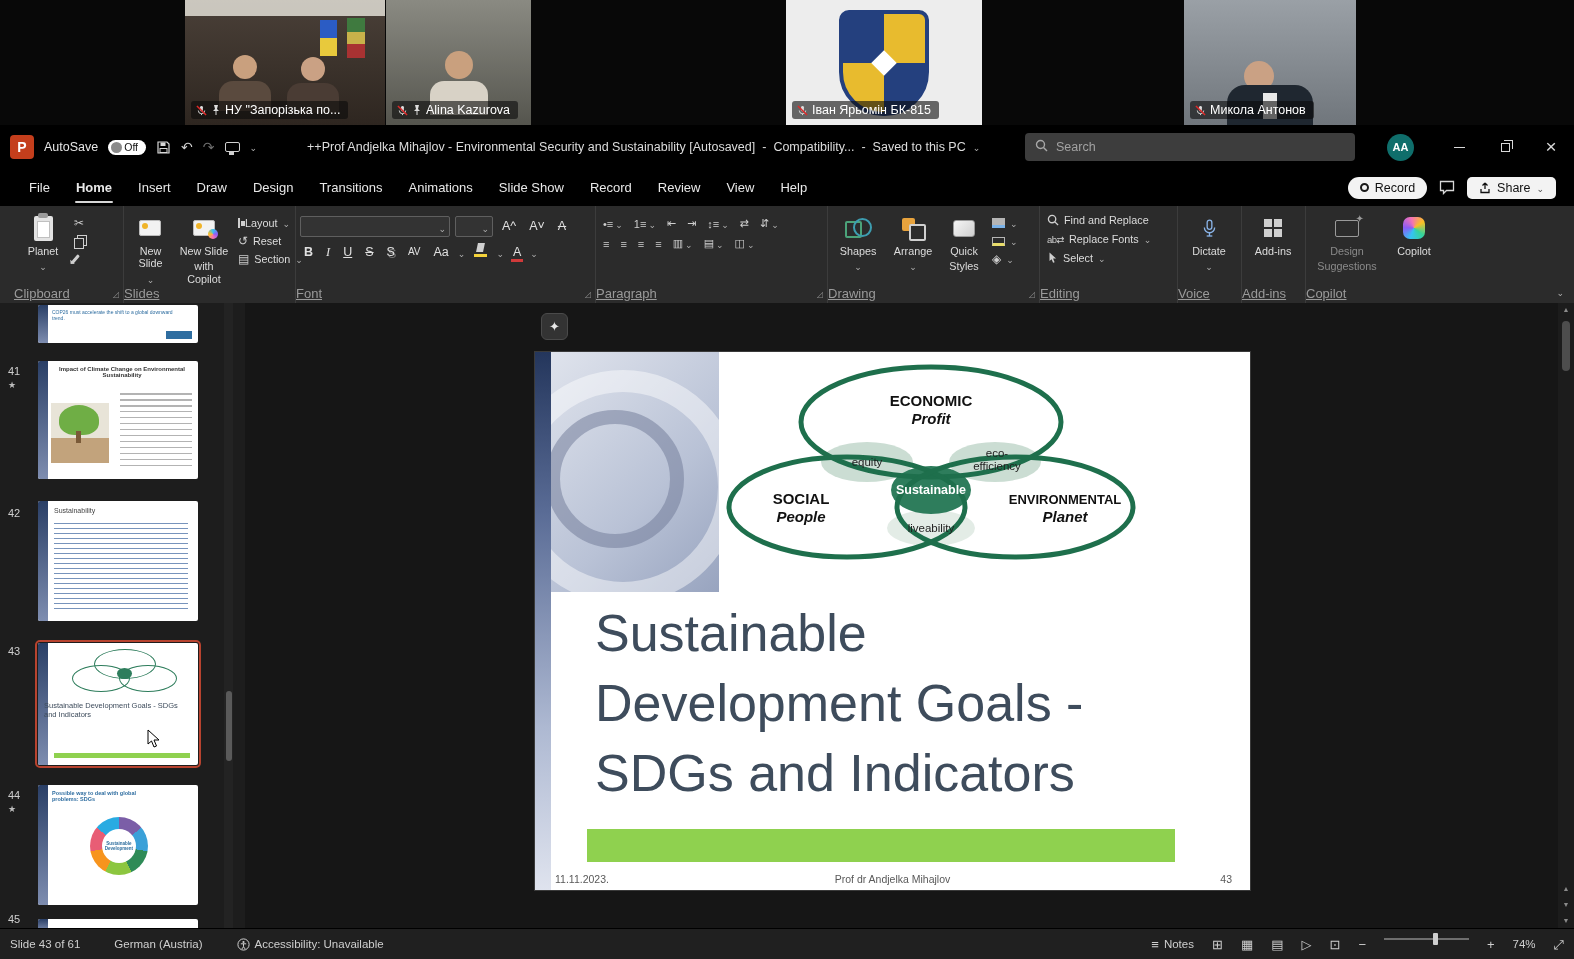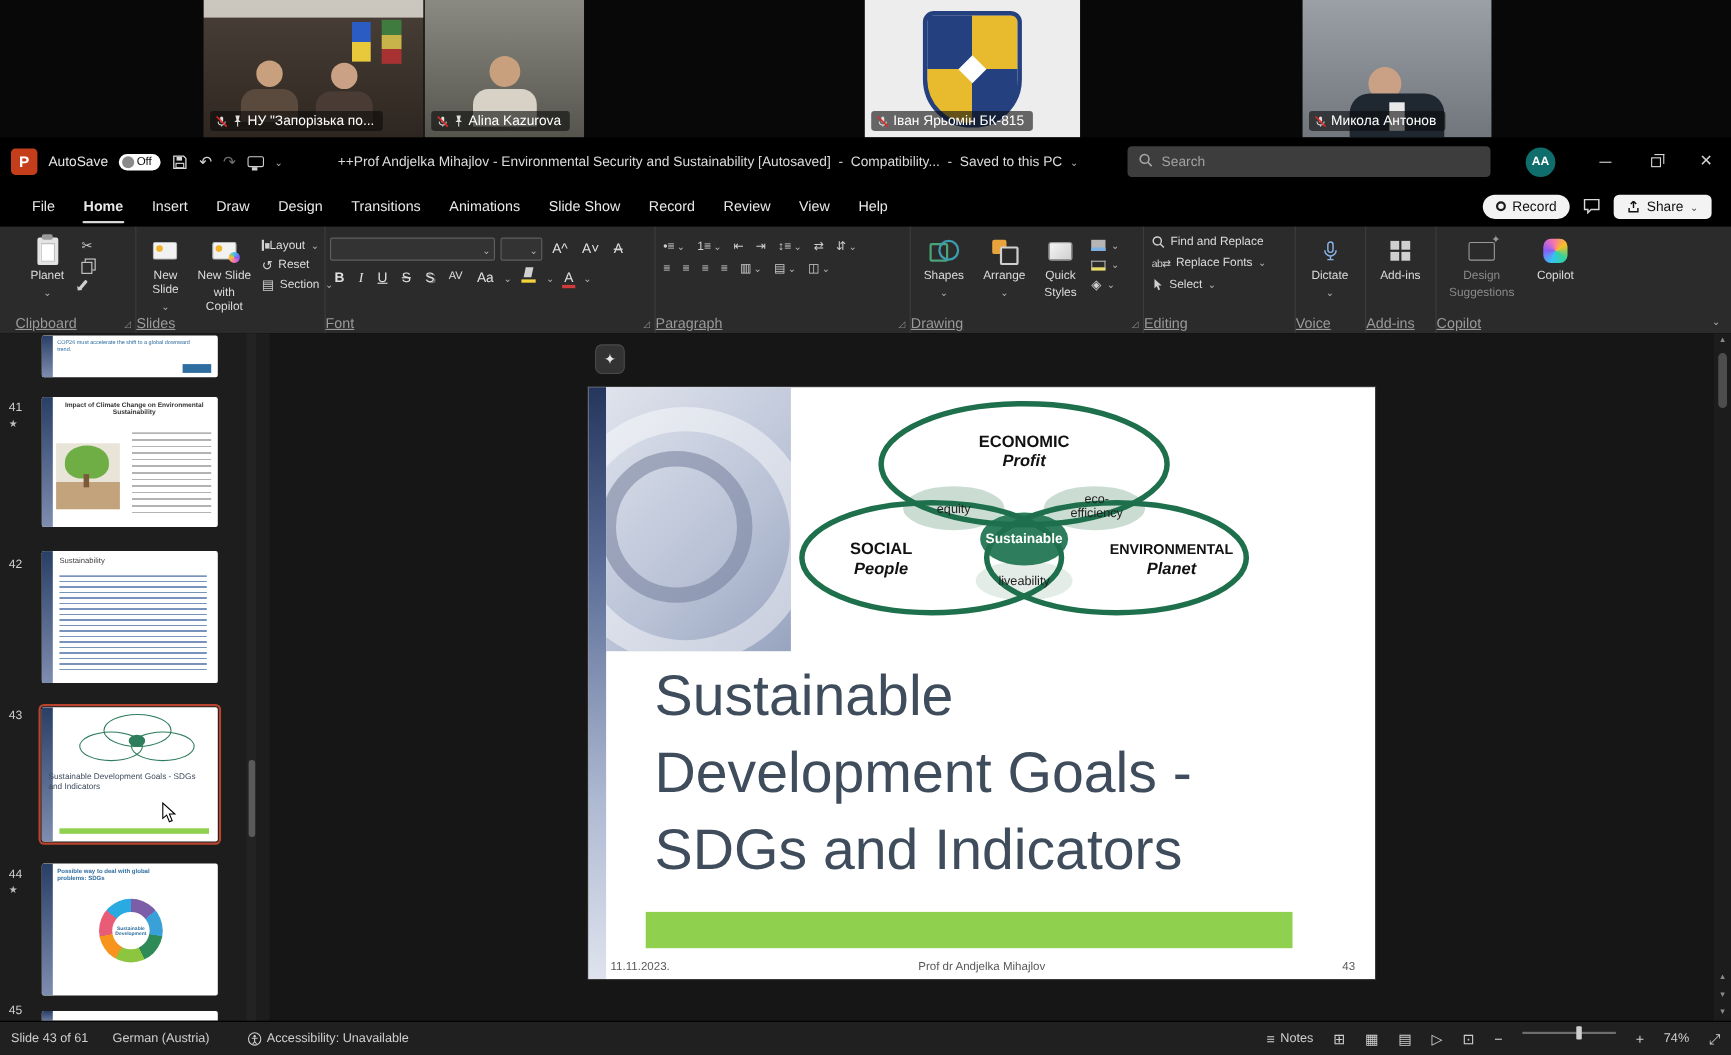--- a/index.html
+++ b/index.html
@@ -790,21 +790,21 @@
       <span class="vs-up"></span>
       <div class="sthumb"></div>
       <span class="vs-prev"></span>
       <span class="vs-next"></span>
       <span class="vs-down"></span>
     </div>
   </div>
 
   <div class="status-bar">
     <span class="sb-item" style="margin-left:10px">Slide 43 of 61</span>
-    <span class="sb-item" style="margin-left:22px">German (Austria)</span>
+    <span class="sb-item" style="margin-left:34px">German (Austria)</span>
     <span class="sb-item" style="margin-left:34px">
       <svg width="13" height="13" viewBox="0 0 13 13">
           <circle cx="6.5" cy="6.5" r="5.6" stroke="#cfcfcf" fill="none"></circle>
           <circle cx="6.5" cy="4" r="1.1" fill="#cfcfcf"></circle>
           <path d="M3.8 5.8h5.4M6.5 5.8v3M6.5 8.8l-1.8 2.3M6.5 8.8l1.8 2.3" stroke="#cfcfcf" fill="none"></path>
         </svg>
       <span>Accessibility: Unavailable</span>
     </span>
     <div class="sb-right">
       <span class="sb-item">

